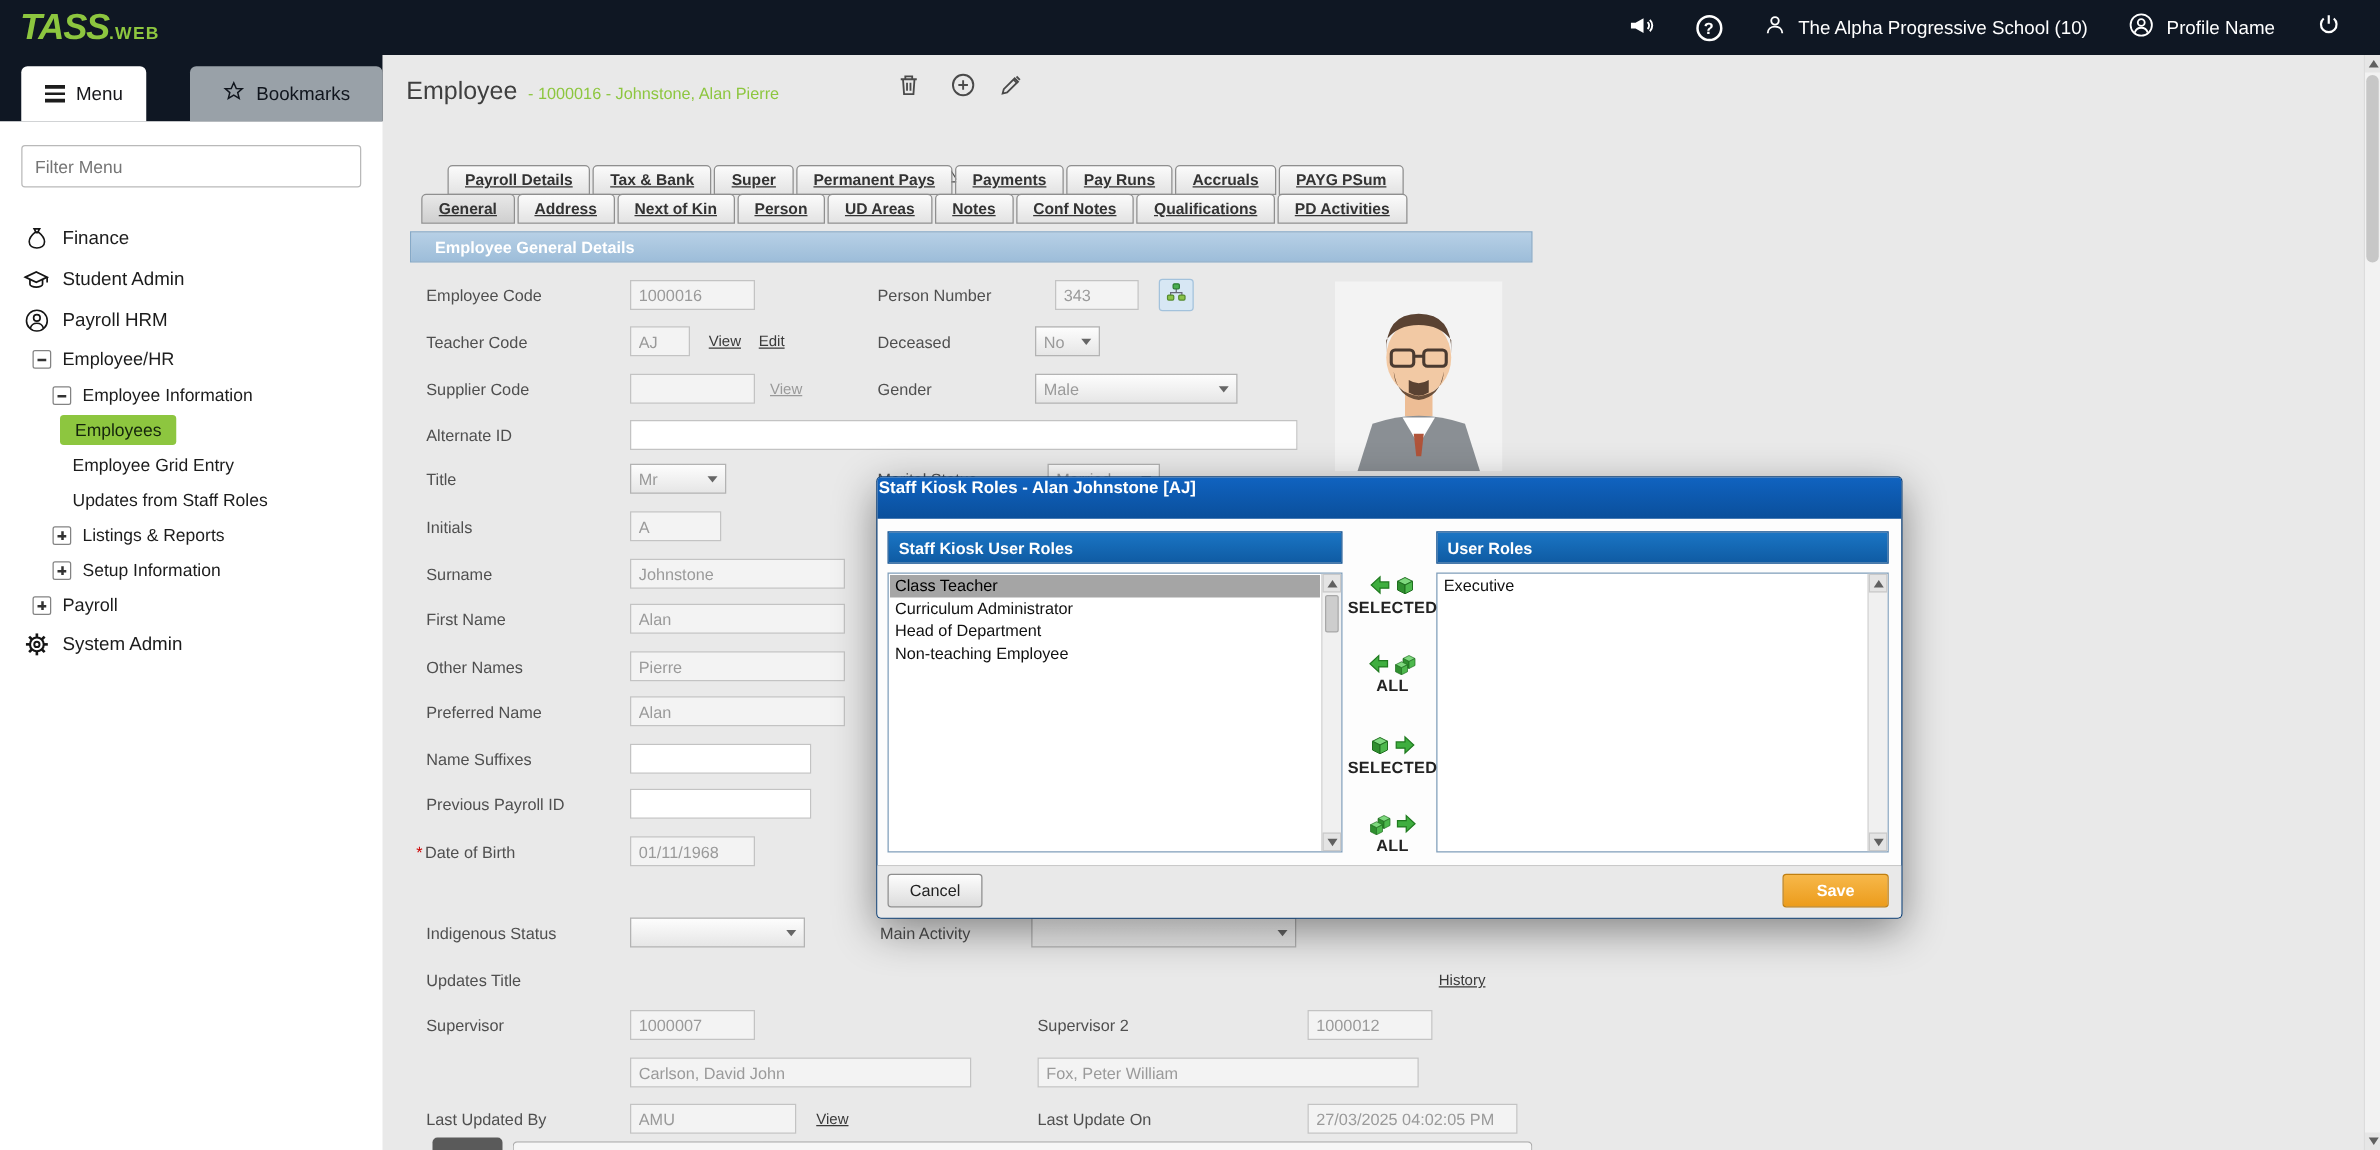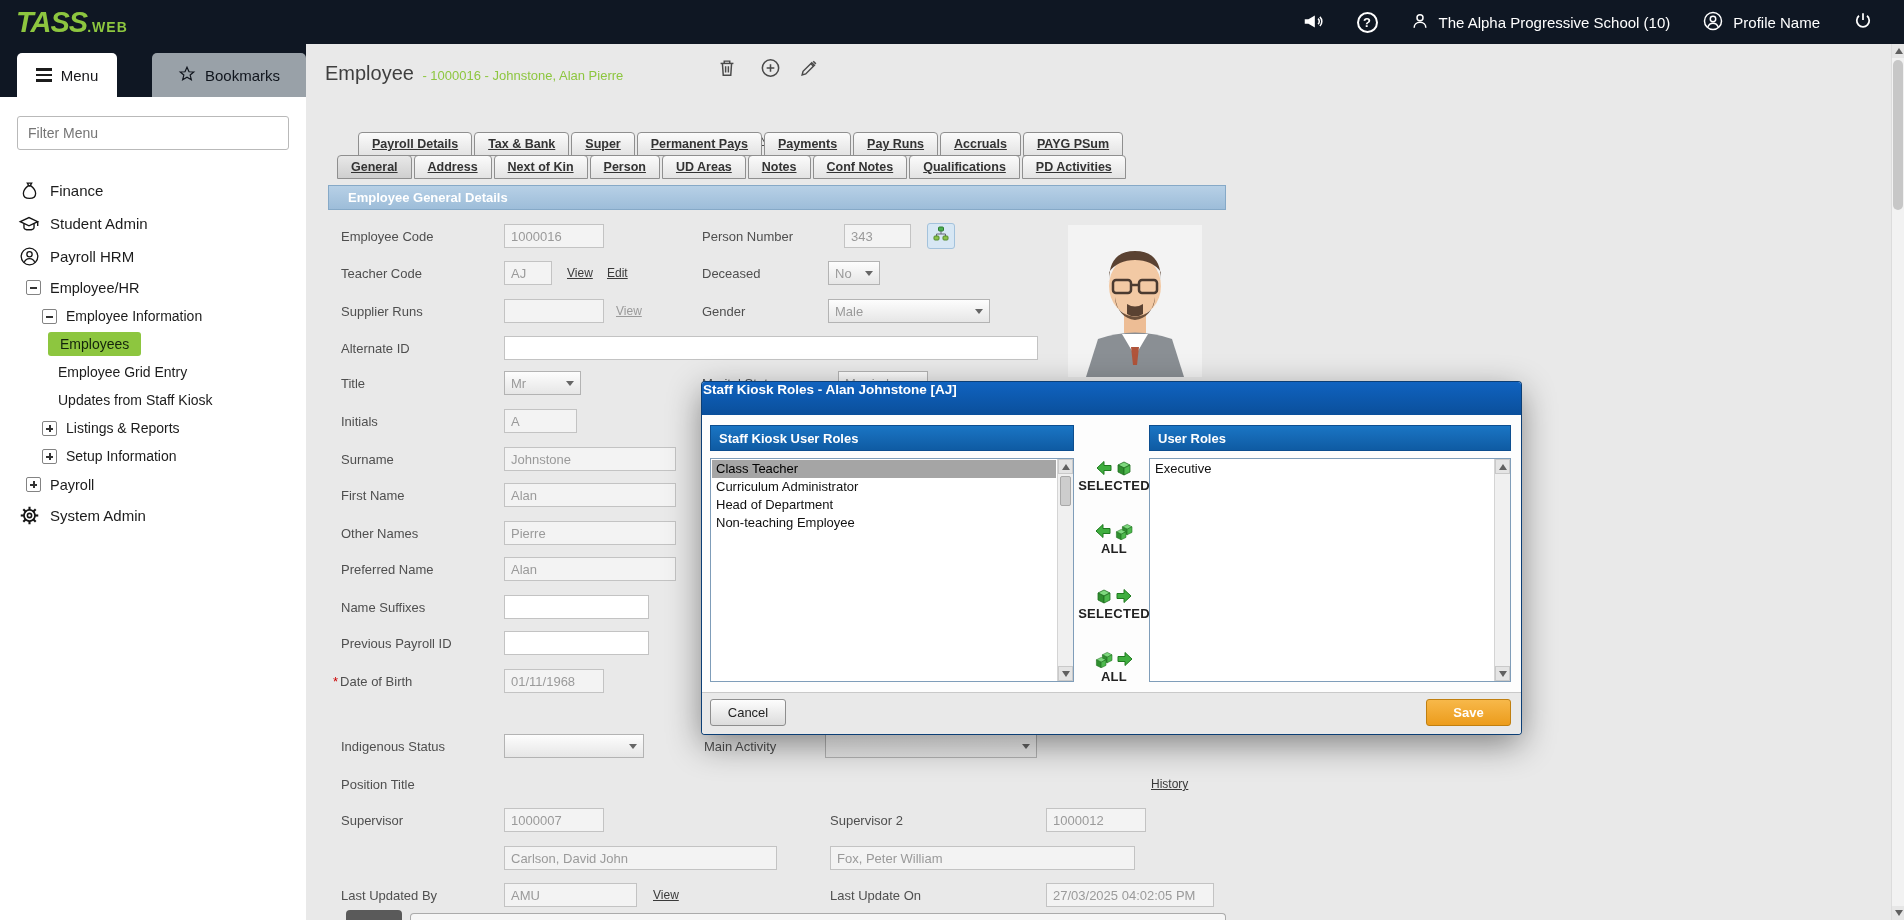--- a/index.html
+++ b/index.html
@@ -190,21 +190,21 @@
       <span class="expbox"></span>
       <span>Employee Information</span>
     </div>
     <div class="mi mi-l3">
       <span class="pill">Employees</span>
     </div>
     <div class="mi mi-l3">
       <span>Employee Grid Entry</span>
     </div>
     <div class="mi mi-l3">
-      <span>Updates from Staff Kiosk</span>
+      <span>Updates from Staff Roles</span>
     </div>
     <div class="mi mi-l2">
       <span class="expbox plus"></span>
       <span>Listings &amp; Reports</span>
     </div>
     <div class="mi mi-l2">
       <span class="expbox plus"></span>
       <span>Setup Information</span>
     </div>
     <div class="mi mi-l1">
@@ -318,21 +318,21 @@
   <span class="flabel" style="left:35px;top:222px">Teacher Code</span>
   <input class="finput" style="left: 198px; top: 217px; width: 48px;" value="AJ">
   <span class="flink" style="left:261px;top:222px">View</span>
   <span class="flink" style="left:301px;top:222px">Edit</span>
   <span class="flabel" style="left:396px;top:222px">Deceased</span>
   <div class="fselect" style="left:522px;top:217px;width:52px">
     <span>No</span>
     <span class="selarr"></span>
   </div>
 
-  <span class="flabel" style="left:35px;top:260px">Supplier Runs</span>
+  <span class="flabel" style="left:35px;top:260px">Supplier Code</span>
   <input class="finput" style="left: 198px; top: 255px; width: 100px;" value="">
   <span class="flink" style="left:310px;top:260px;color:#9a9a9a">View</span>
   <span class="flabel" style="left:396px;top:260px">Gender</span>
   <div class="fselect" style="left:522px;top:255px;width:162px">
     <span>Male</span>
     <span class="selarr"></span>
   </div>
 
   <span class="flabel" style="left:35px;top:297px">Alternate ID</span>
   <input class="finput" style="left: 198px; top: 292px; width: 534px; background: rgb(255, 255, 255);" value="">
@@ -376,21 +376,21 @@
   <div class="fselect" style="left:198px;top:690px;width:140px">
     <span></span>
     <span class="selarr"></span>
   </div>
   <span class="flabel" style="left:398px;top:695px">Main Activity</span>
   <div class="fselect" style="left:519px;top:690px;width:212px">
     <span></span>
     <span class="selarr"></span>
   </div>
 
-  <span class="flabel" style="left:35px;top:733px">Position Title</span>
+  <span class="flabel" style="left:35px;top:733px">Updates Title</span>
   <span class="flink" style="left:845px;top:733px">History</span>
 
   <span class="flabel" style="left:35px;top:769px">Supervisor</span>
   <input class="finput" style="left: 198px; top: 764px; width: 100px;" value="1000007">
   <span class="flabel" style="left:524px;top:769px">Supervisor 2</span>
   <input class="finput" style="left: 740px; top: 764px; width: 100px;" value="1000012">
 
   <input class="finput" style="left: 198px; top: 802px; width: 273px;" value="Carlson, David John">
   <input class="finput" style="left: 524px; top: 802px; width: 305px;" value="Fox, Peter William">
 

